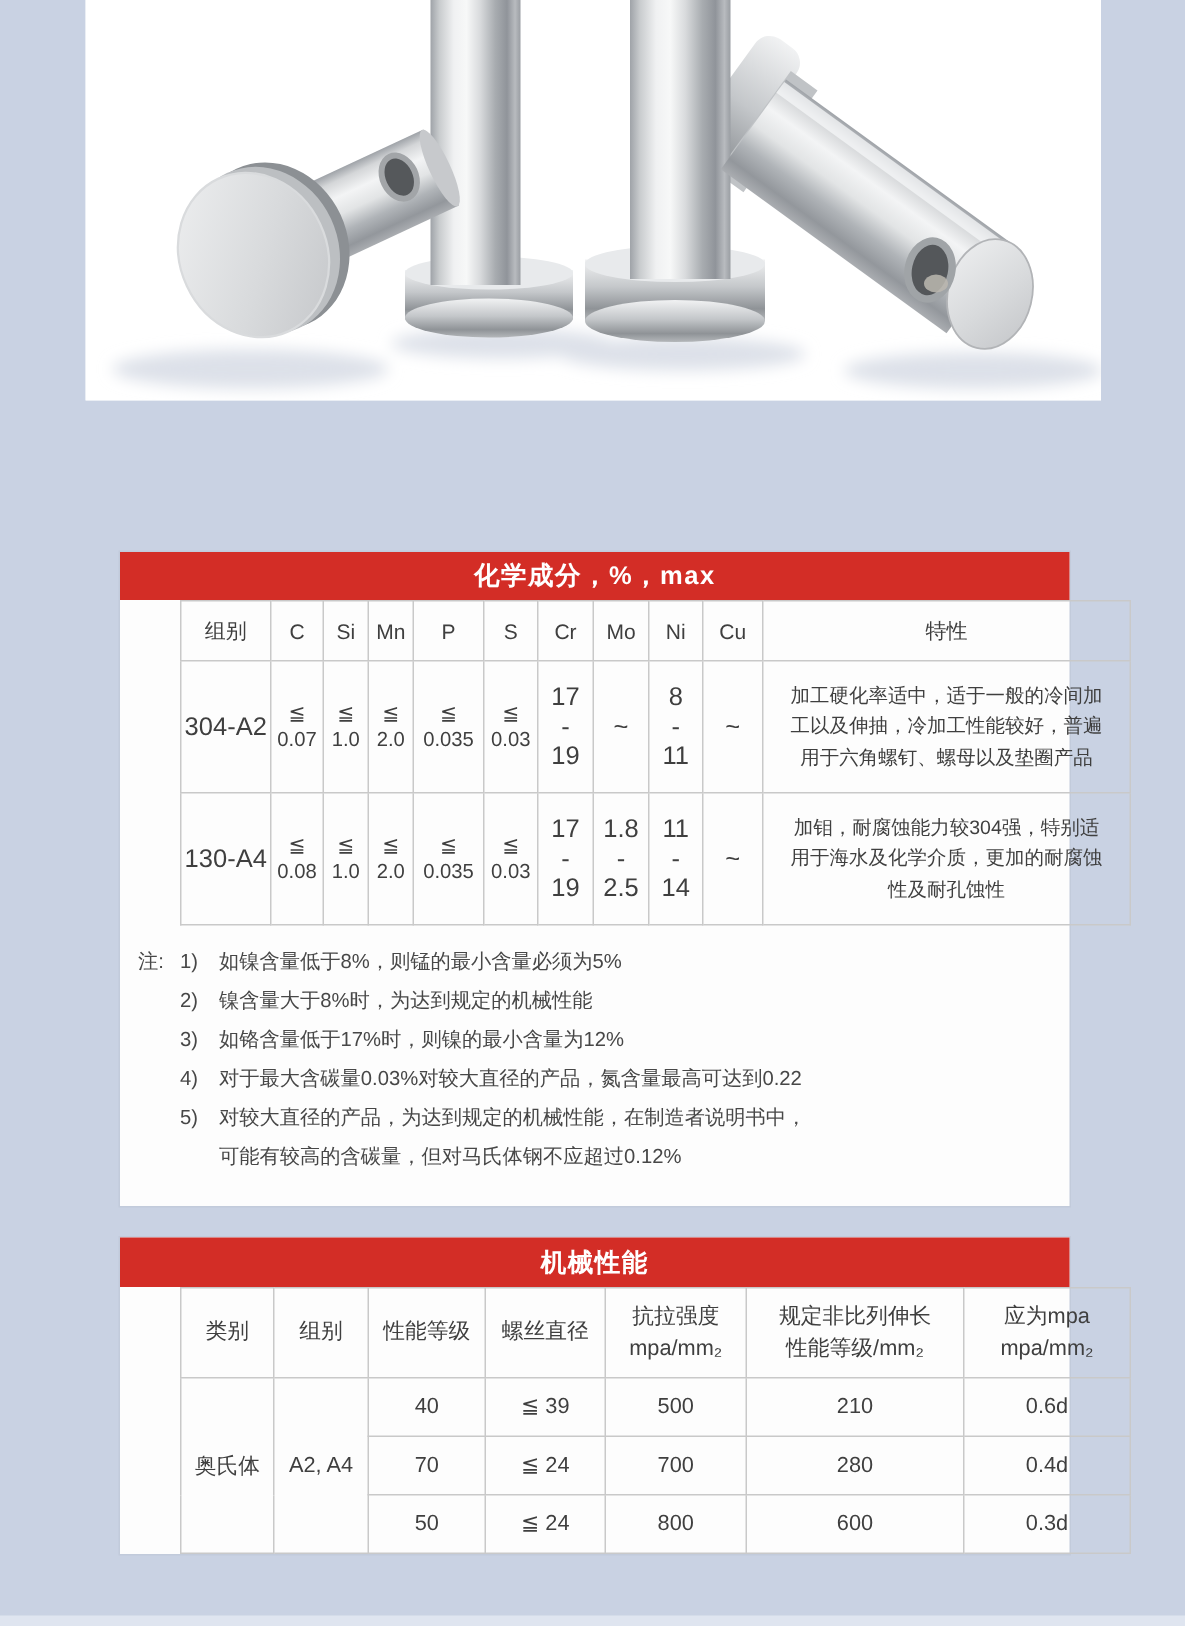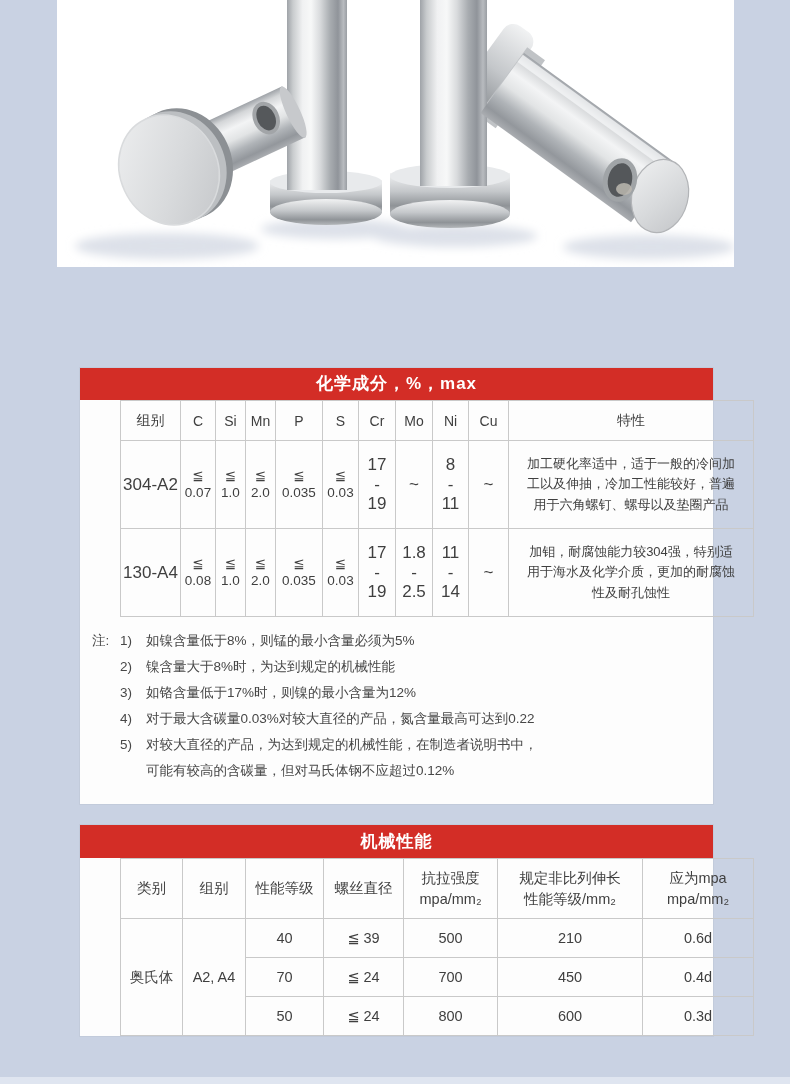--- a/index.html
+++ b/index.html
@@ -317,21 +317,21 @@
         <td>40</td>
         <td>≦ 39</td>
         <td>500</td>
         <td>210</td>
         <td>0.6d</td>
       </tr>
       <tr>
         <td>70</td>
         <td>≦ 24</td>
         <td>700</td>
-        <td>450</td>
+        <td>280</td>
         <td>0.4d</td>
       </tr>
       <tr>
         <td>50</td>
         <td>≦ 24</td>
         <td>800</td>
         <td>600</td>
         <td>0.3d</td>
       </tr>
     </tbody>

